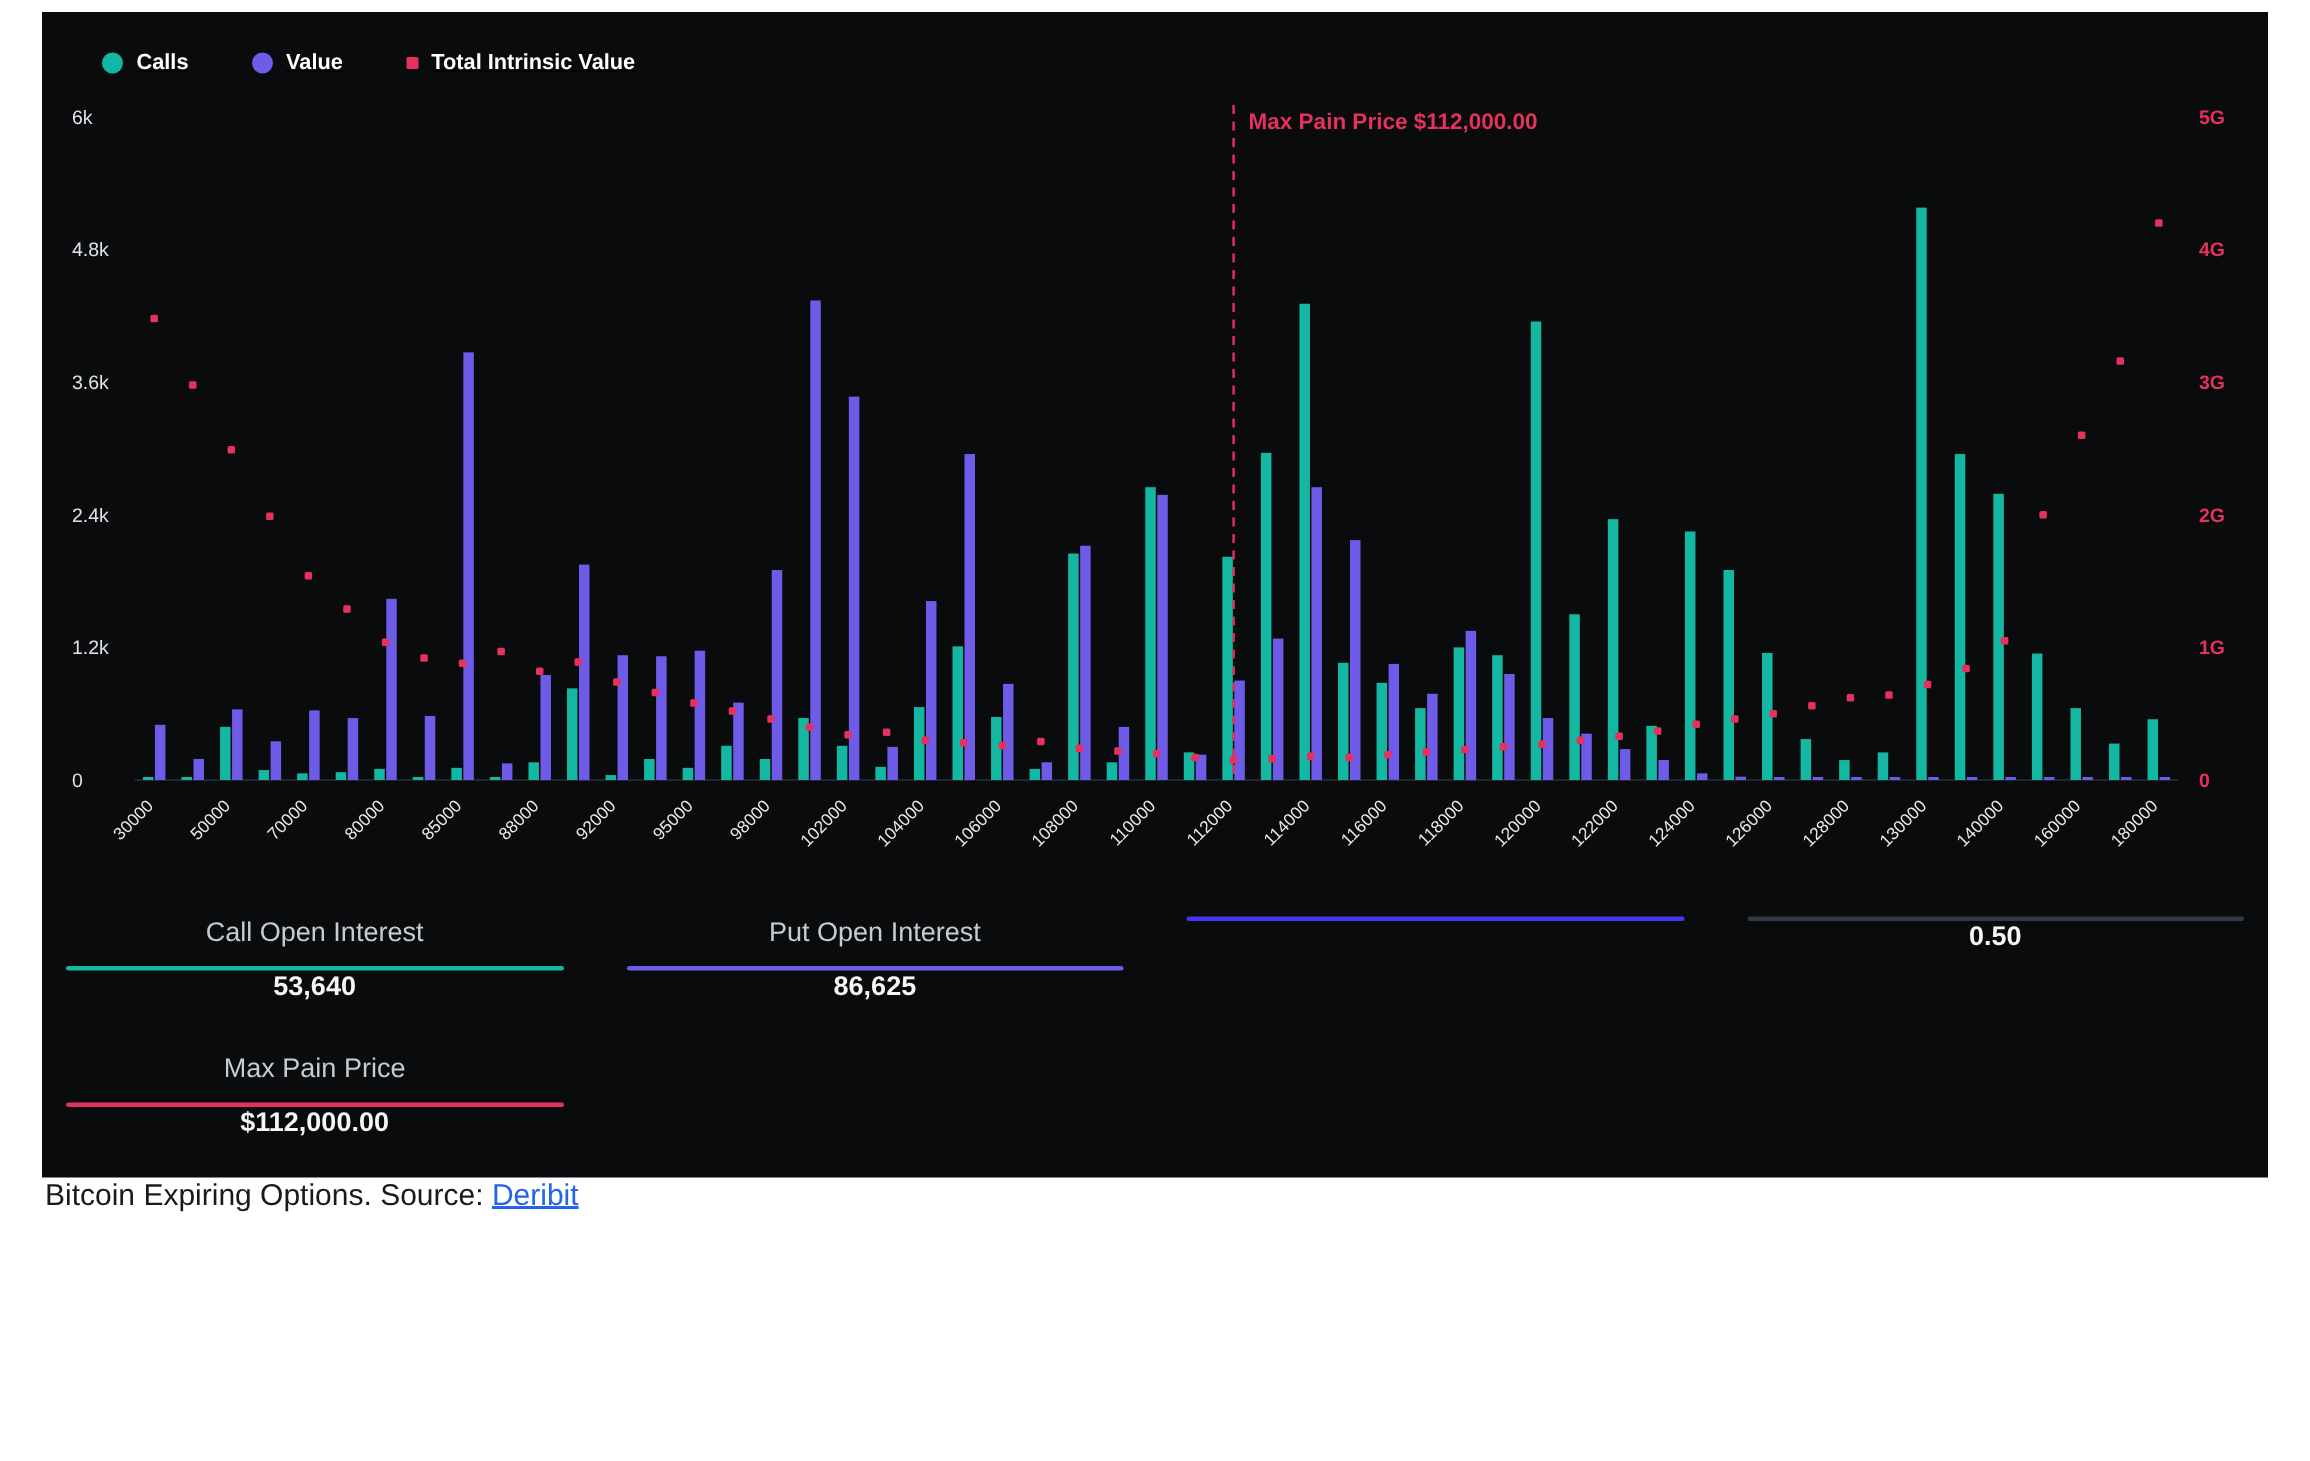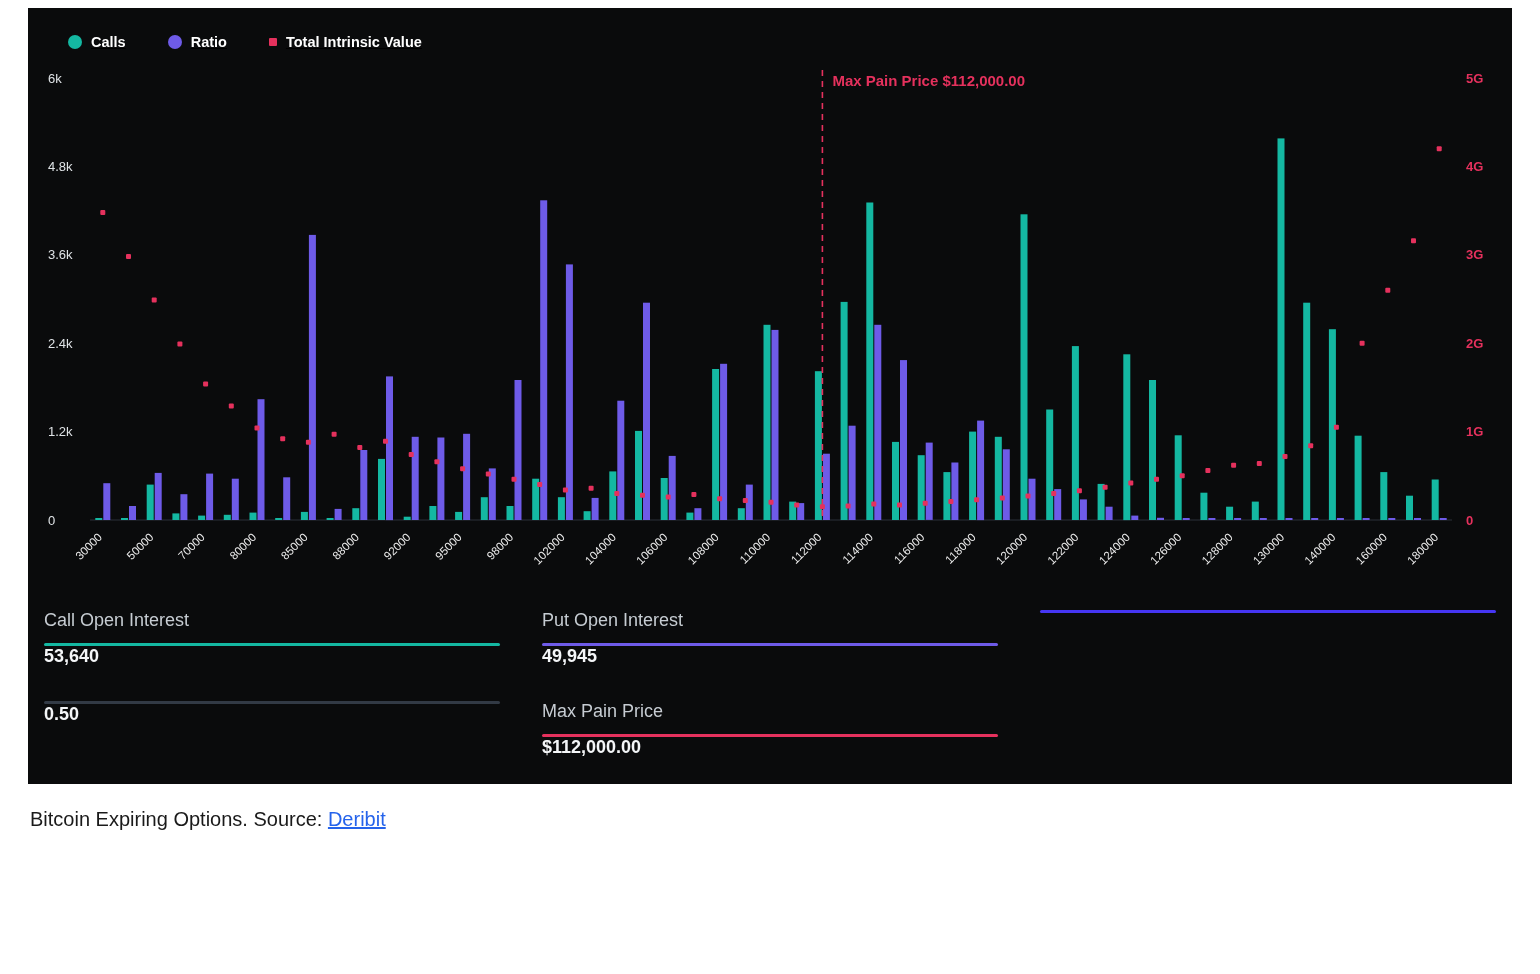--- a/index.html
+++ b/index.html
@@ -23,49 +23,50 @@
     text-decoration: underline;
   }
   .legend-item { display: flex; align-items: center; gap: 9px; cursor: pointer; }
   .legend-swatch { display: inline-block; }
   .legend-swatch.circle { width: 14px; height: 14px; border-radius: 50%; }
   .legend-swatch.square { width: 8px; height: 8px; border-radius: 1px; }
   .legend-label { color: #ffffff; font-size: 14.5px; font-weight: bold; }
   .chart-wrap { position: relative; }
   .stats {
     display: grid;
-    grid-template-columns: 1fr 1fr 1fr;
+    grid-template-columns: 1fr 1fr 1fr 1fr;
     column-gap: 42px;
     row-gap: 34px;
     padding: 18px 4px 0 4px;
+    text-align: center;
   }
   .stat-label { color: #c6ccd2; font-size: 18px; margin-bottom: 12px; }
   .stat-line { height: 3px; border-radius: 2px; }
   .stat-value { color: #f4f6f8; font-size: 18px; font-weight: bold; margin-top: 0; }
   .caption {
-    padding: 24px 2px 0 2px;
+    padding: 1px 2px 0 2px;
     font-size: 20px;
     color: #1a1a1a;
   }
   .caption a { color: #2563eb; text-decoration: underline; cursor: pointer; }
   svg text { font-family: "Liberation Sans", sans-serif; }
 </style>
 </head>
 <body>
 
 <div class="page">
   <div class="panel">
     <div class="legend" id="legend">
         <span class="legend-item">
           <span class="legend-swatch circle" style="background: rgb(20, 184, 162);"></span>
           <span class="legend-label">Calls</span>
         </span>
         <span class="legend-item">
           <span class="legend-swatch circle" style="background: rgb(110, 91, 232);"></span>
-          <span class="legend-label">Ratio</span>
+          <span class="legend-label">Value</span>
         </span>
         <span class="legend-item">
           <span class="legend-swatch square" style="background: rgb(229, 49, 93);"></span>
           <span class="legend-label">Total Intrinsic Value</span>
         </span>
       </div>
     <div class="chart-wrap">
       <svg id="chart-svg" width="1460" height="530">
           <line x1="50" y1="462" x2="1412" y2="462" stroke="#2b3138" stroke-width="1"></line>
           <text x="8" y="466.5" fill="#dfe3e6" font-size="13">0</text>
@@ -272,21 +273,21 @@
     </div>
     <div class="stats" id="stats">
         <div>
           <div class="stat-label">Call Open Interest</div>
           <div class="stat-line" style="background: rgb(20, 184, 162);"></div>
           <div class="stat-value">53,640</div>
         </div>
         <div>
           <div class="stat-label">Put Open Interest</div>
           <div class="stat-line" style="background: rgb(110, 91, 232);"></div>
-          <div class="stat-value">49,945</div>
+          <div class="stat-value">86,625</div>
         </div>
         <div>
           <div class="stat-line" style="background: rgb(70, 54, 244);"></div>
         </div>
         <div>
           <div class="stat-line" style="background: rgb(50, 58, 69);"></div>
           <div class="stat-value">0.50</div>
         </div>
         <div>
           <div class="stat-label">Max Pain Price</div>

